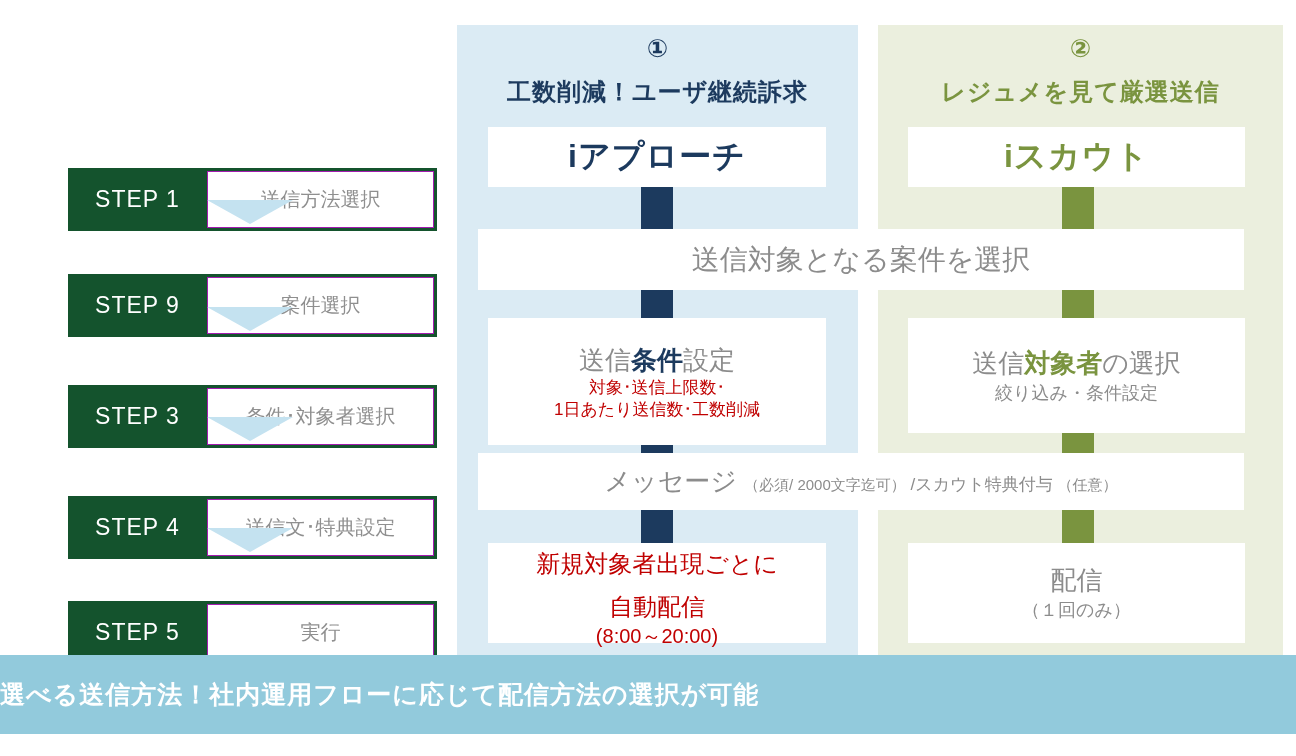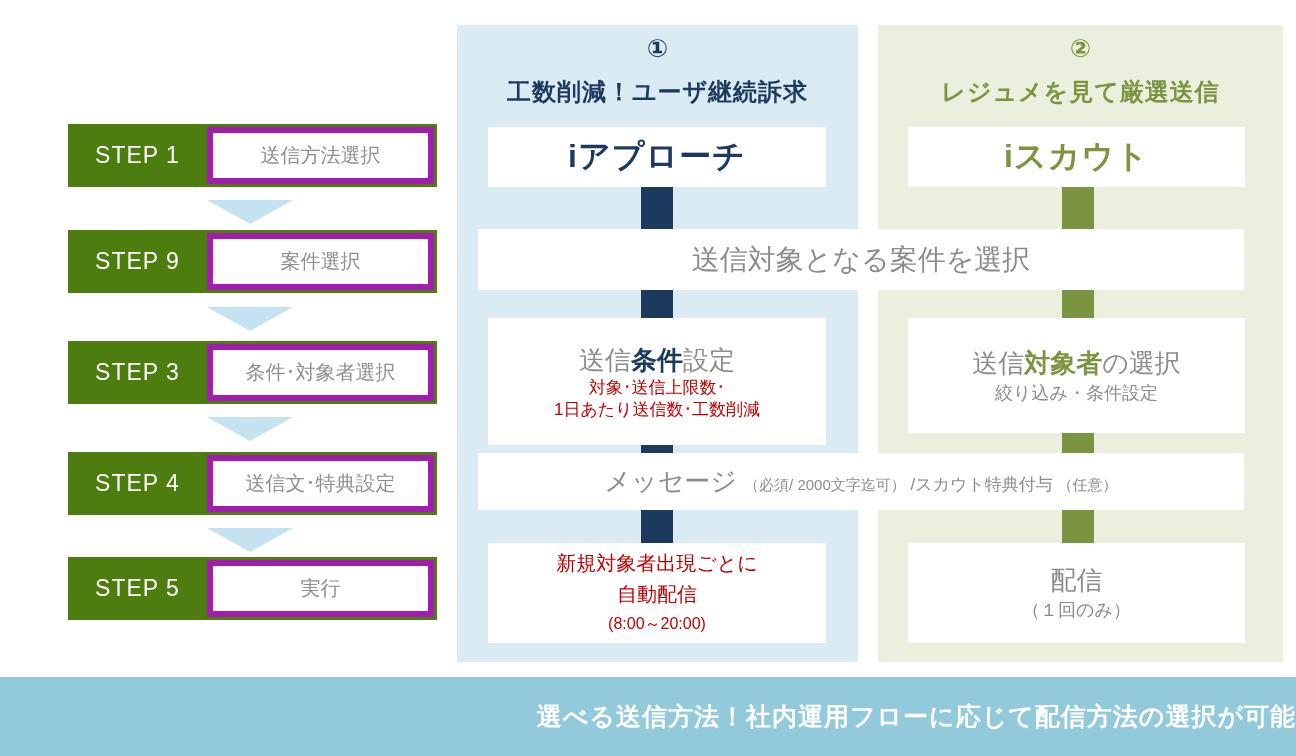--- a/index.html
+++ b/index.html
@@ -3,29 +3,29 @@
 <meta charset="utf-8">
 <style>
   html,body { margin:0; padding:0; background:#ffffff; }
   #canvas {
     position:relative; width:1296px; height:756px;
     background:#ffffff; overflow:hidden;
     font-family:"Liberation Sans","DejaVu Sans",sans-serif;
   }
 
   
-  .step-row { position:absolute; left:68px; width:369px; height:63px; background:#4d7c0f; }
+  .step-row { position:absolute; left:68px; width:369px; height:63px; background:#14532d;margin-top:44px; }
   .step-label {
     position:absolute; left:0; top:0; width:139px; height:100%;
     display:flex; align-items:center; justify-content:center;
     color:#ffffff; font-size:23px; letter-spacing:1px;
   }
   .step-content {
     position:absolute; left:139px; top:3px; right:3px; bottom:3px;
-    background:#ffffff; border:6px solid #a21caf;
+    background:#ffffff; border:1px solid #a21caf;
     display:flex; align-items:center; justify-content:center;
     color:#8f8f8f; font-size:20px;
   }
   .down-arrow {
     position:absolute; left:207px; width:0; height:0;
     border-left:43px solid transparent; border-right:43px solid transparent;
     border-top:24px solid #c4e2f0;
   }
 
   
@@ -47,29 +47,29 @@
   .gray  { color:#8c8c8c; }
   .red   { color:#c00000; }
 
   
   .conn { position:absolute; width:32px; }
   .conn-blue  { left:641px;  background:#1c3a5e; }
   .conn-green { left:1062px; background:#7a943f; }
 
   .big-line  { font-size:26px; line-height:34px; }
   .sub-line  { font-size:17px; line-height:22px; }
-  .auto-line { font-size:20px; line-height:31px; }
-  .time-line { font-size:16px; line-height:28px; }
+  .auto-line { font-size:24px; line-height:31px;margin-top:12px; }
+  .time-line { font-size:20px; line-height:28px; }
 
   .msg-small { font-size:15px; }
 
   
   #banner {
-    position:absolute; left:0; top:677px; width:1296px; height:79px;
-    background:#92cadc; display:flex; align-items:center; justify-content:flex-end;
+    position:absolute; left:0; top:655px; width:1296px; height:79px;
+    background:#92cadc; display:flex; align-items:center; justify-content:flex-start;
   }
   #banner-text { color:#ffffff; font-size:25px; font-weight:bold; letter-spacing:1px; }
 </style>
 </head>
 <body>
 
 <div id="canvas">
 
   <div class="step-row" style="top:124px">
     <div class="step-label">STEP 1</div>

